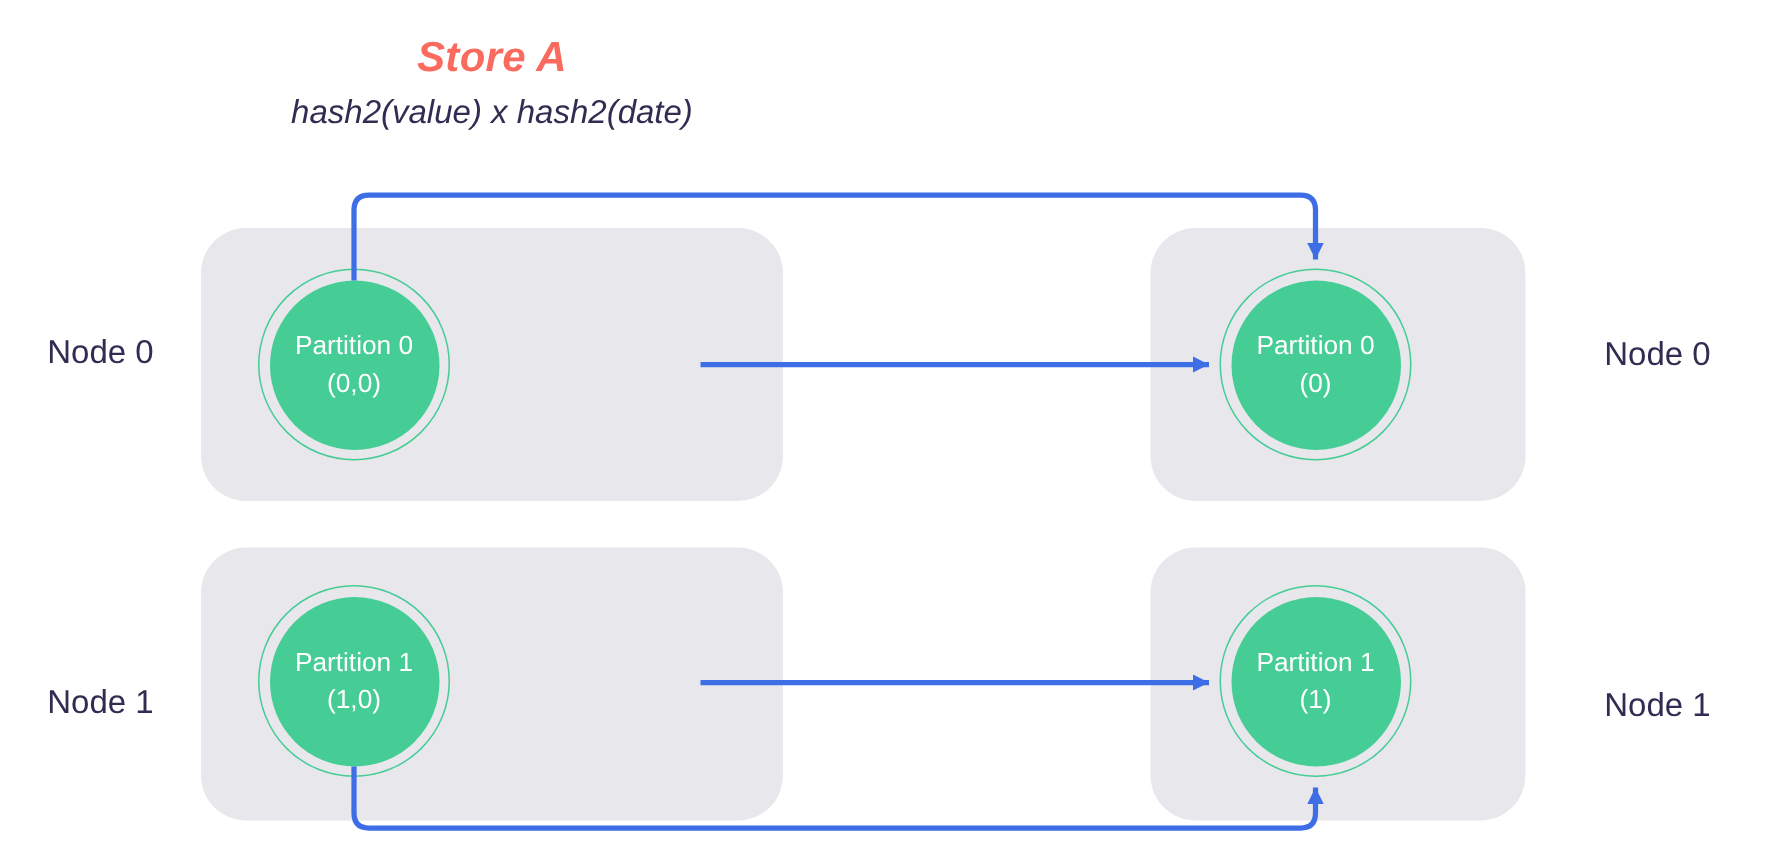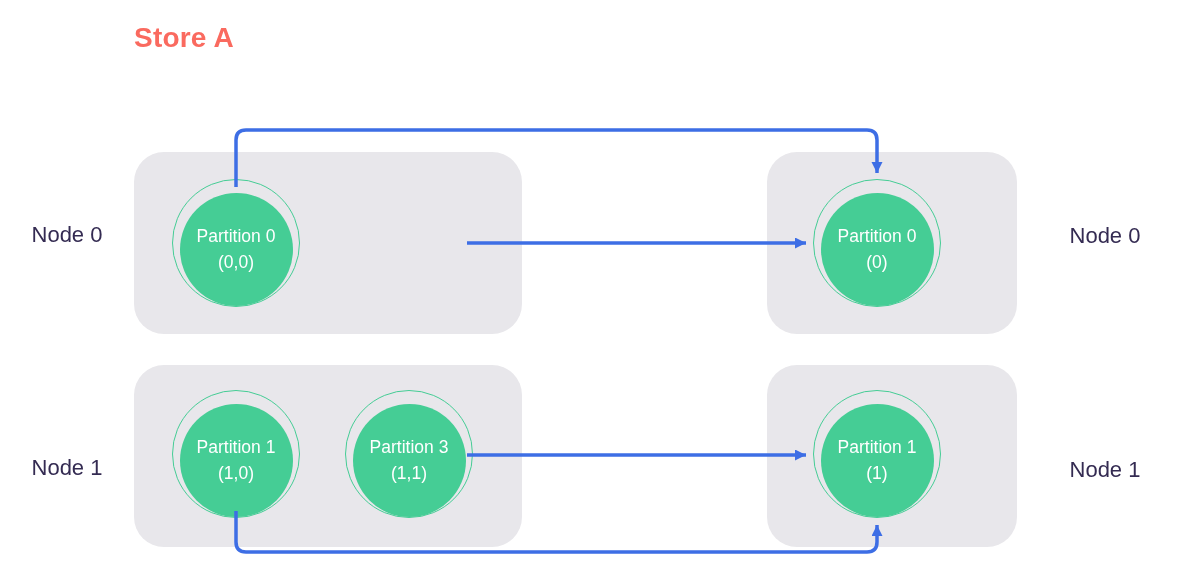--- a/index.html
+++ b/index.html
@@ -4,21 +4,21 @@
 <style>
   html,body{margin:0;padding:0;background:#ffffff;}
   .canvas{
     position:relative;
     width:1179px;height:570px;
     background:#ffffff;
     font-family:"Liberation Sans", sans-serif;
     overflow:hidden;
   }
   
-  .store-header{position:absolute;text-align:left;}
+  .store-header{position:absolute;text-align:center;font-style:italic;}
   .store-title{
     font-size:28px;font-weight:bold;color:#FA6A5F;
     letter-spacing:.2px;margin:0 0 8px 0;
   }
   .store-subtitle{
     font-size:22px;color:#342B52;margin:0;
   }
   #header-a{left:134px;top:22px;width:388px;}
   #header-b{left:745px;top:22px;width:250px;}
 
@@ -38,21 +38,21 @@
   }
   #box-a-n0{left:134px;top:152px;width:388px;height:182px;}
   #box-a-n1{left:134px;top:365px;width:388px;height:182px;}
   #box-b-n0{left:767px;top:152px;width:250px;height:182px;}
   #box-b-n1{left:767px;top:365px;width:250px;height:182px;}
 
   
   .partition{
     position:absolute;width:128px;height:128px;border-radius:50%;
     border:1.5px solid #45CD95;box-sizing:border-box;
-    display:flex;align-items:flex-end;justify-content:center;
+    display:flex;align-items:center;justify-content:center;
     z-index:2;
   }
   .partition-fill{
     width:113px;height:113px;border-radius:50%;
     background:#45CD95;color:#ffffff;
     display:flex;flex-direction:column;align-items:center;justify-content:center;
     line-height:1.45;font-size:17.5px;
   }
   #p-a00{left:172px;top:179px;}
   #p-a01{left:345px;top:179px;}
@@ -69,20 +69,21 @@
     fill:none;stroke:#3D6EE5;stroke-width:3.5px;
   }
 </style>
 </head>
 <body>
 
 <div class="canvas">
 
   <div class="store-header" id="header-a">
     <div class="store-title">Store A</div>
+    <div class="store-subtitle">hash2(value) x hash2(date)</div>
   </div>
 
   <div class="store-header" id="header-b">
   </div>
 
   <div class="node-label" id="label-a-n0">Node 0</div>
   <div class="node-label" id="label-a-n1">Node 1</div>
 
   <div class="node-label" id="label-b-n0">Node 0</div>
   <div class="node-label" id="label-b-n1">Node 1</div>
@@ -96,26 +97,20 @@
     <div class="partition-fill">
       <span>Partition 0</span>
       <span>(0,0)</span>
     </div>
   </div>
 
   <div class="partition" id="p-a10">
     <div class="partition-fill">
       <span>Partition 1</span>
       <span>(1,0)</span>
-    </div>
-  </div>
-  <div class="partition" id="p-a11">
-    <div class="partition-fill">
-      <span>Partition 3</span>
-      <span>(1,1)</span>
     </div>
   </div>
 
   <div class="partition" id="p-b0">
     <div class="partition-fill">
       <span>Partition 0</span>
       <span>(0)</span>
     </div>
   </div>
 

